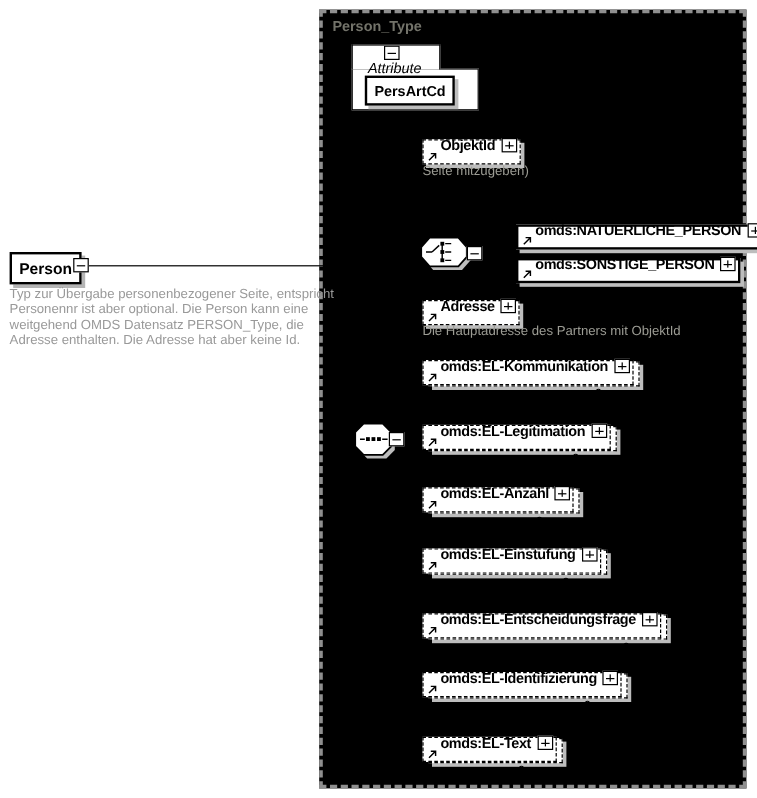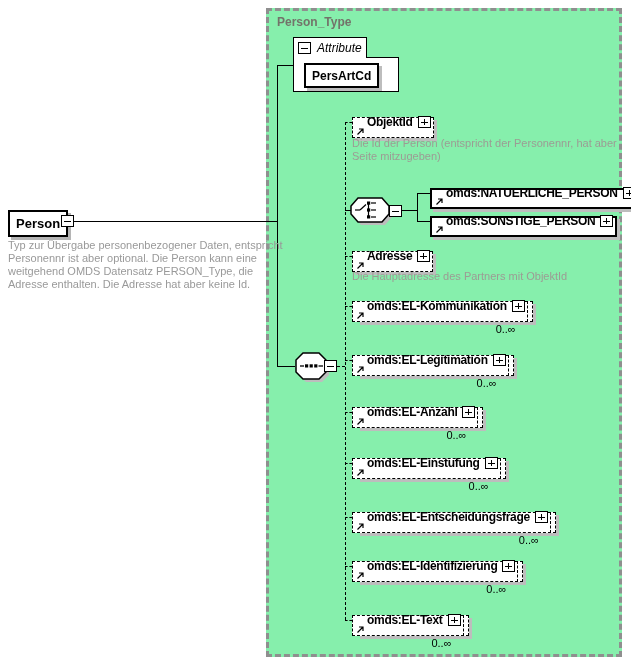--- a/index.html
+++ b/index.html
@@ -1,21 +1,21 @@
 <!DOCTYPE html>
 <html><head>
 <meta charset="utf-8">
 <style>
   html,body{margin:0;padding:0;background:#fff;}
   .canvas{position:relative;width:631px;height:665px;background:#ffffff;overflow:hidden;
           font-family:"Liberation Sans","DejaVu Sans",sans-serif;}
 
   
   .ptype{position:absolute;left:266px;top:8px;width:356px;height:649px;box-sizing:border-box;
-         background:#86efac;border:3px dashed #8f8f8f;}
+         background:#000000;border:3px dashed #8f8f8f;}
   .ptype-title{position:absolute;left:8px;top:4px;font-size:12px;font-weight:bold;color:#73736a;}
 
   
   .line{position:absolute;background:#000;}
   .dash-h{position:absolute;height:0;border-top:1px dashed #000;}
   .dash-v{position:absolute;width:0;border-left:1px dashed #000;}
 
   
   .ebox{position:relative;display:inline-flex;align-items:center;height:21px;box-sizing:border-box;
         background:#fff;padding:0 2px 11px 14px;font-size:12px;font-weight:bold;letter-spacing:-0.3px;
@@ -37,21 +37,21 @@
   .tgl.plus::after{content:"";position:absolute;top:2px;bottom:2px;left:5px;width:1px;background:#000;}
   .tgl.abs{position:absolute;margin:0;}
 
   
   .desc{position:absolute;font-size:11px;line-height:13px;color:#9c9c94;white-space:nowrap;}
   .desc.on-white{color:#999;}
 
   
   .attr-tab{position:absolute;left:293px;top:37px;width:74px;height:21px;box-sizing:border-box;z-index:3;
             background:#fff;border:1px solid #000;border-bottom:none;display:flex;align-items:center;
-            padding:0 6px 0 4px;font-size:12px;font-style:italic;}
+            padding:0 6px 0 4px;font-size:12px;font-style:italic;flex-direction:column;}
   .attr-tab .tgl{margin:0 6px 0 0;}
   .attr-body{position:absolute;left:293px;top:57px;width:106px;height:35px;box-sizing:border-box;z-index:2;
              background:#fff;border:1px solid #000;padding-left:16px;}
   .persart{position:absolute;left:10px;top:5px;height:21px;display:inline-flex;align-items:center;
            padding:0 6px;background:#fff;border:2px solid #000;box-shadow:3px 3px 0 #bdbdbd;
            font-size:12px;font-weight:bold;}
 
   
   .root-el{position:absolute;left:8px;top:210px;height:23px;display:inline-flex;align-items:center;
            padding:0 6px;background:#fff;border:2px solid #000;box-shadow:3px 3px 0 #b5b5b5;
@@ -88,21 +88,21 @@
   <div class="dash-h" style="left:345px;top:463px;width:7px"></div>
   <div class="dash-h" style="left:345px;top:517px;width:7px"></div>
   <div class="dash-h" style="left:345px;top:566px;width:7px"></div>
   <div class="dash-h" style="left:345px;top:620px;width:7px"></div>
 
   <div class="root-el">
     <span class="lbl">Person</span>
   </div>
   <span class="tgl abs" style="left:61px;top:215px"></span>
   <div class="desc on-white" style="left:8px;top:239px">
-    <div>Typ zur Übergabe personenbezogener Daten, entspricht</div>
+    <div>Typ zur Übergabe personenbezogener Seite, entspricht</div>
     <div>Personennr ist aber optional. Die Person kann eine</div>
     <div>weitgehend OMDS Datensatz PERSON_Type, die</div>
     <div>Adresse enthalten. Die Adresse hat aber keine Id.</div>
   </div>
 
   <div class="attr-tab">
     <span class="tgl"></span>
     <span>Attribute</span>
   </div>
   <div class="attr-body">
@@ -148,21 +148,20 @@
   <div class="row" style="left:352px;top:112px">
     <div class="ebox dashed1">
       <span class="ref-arrow"><svg width="9" height="9">
             <path d="M1.5 7.5 L6.5 2.5 M3 2 H7 V6" stroke="#000" stroke-width="1.2" fill="none"></path>
           </svg></span>
       <span class="lbl">ObjektId</span>
       <span class="tgl plus"></span>
     </div>
   </div>
   <div class="desc" style="left:352px;top:137px">
-    <div>Die Id der Person (entspricht der Personennr, hat aber</div>
     <div>Seite mitzugeben)</div>
   </div>
 
   <div class="row" style="left:430px;top:183px">
     <div class="ebox solid2">
       <span class="ref-arrow"><svg width="9" height="9">
             <path d="M1.5 7.5 L6.5 2.5 M3 2 H7 V6" stroke="#000" stroke-width="1.2" fill="none"></path>
           </svg></span>
       <span class="lbl">omds:NATUERLICHE_PERSON</span>
       <span class="tgl plus"></span>

